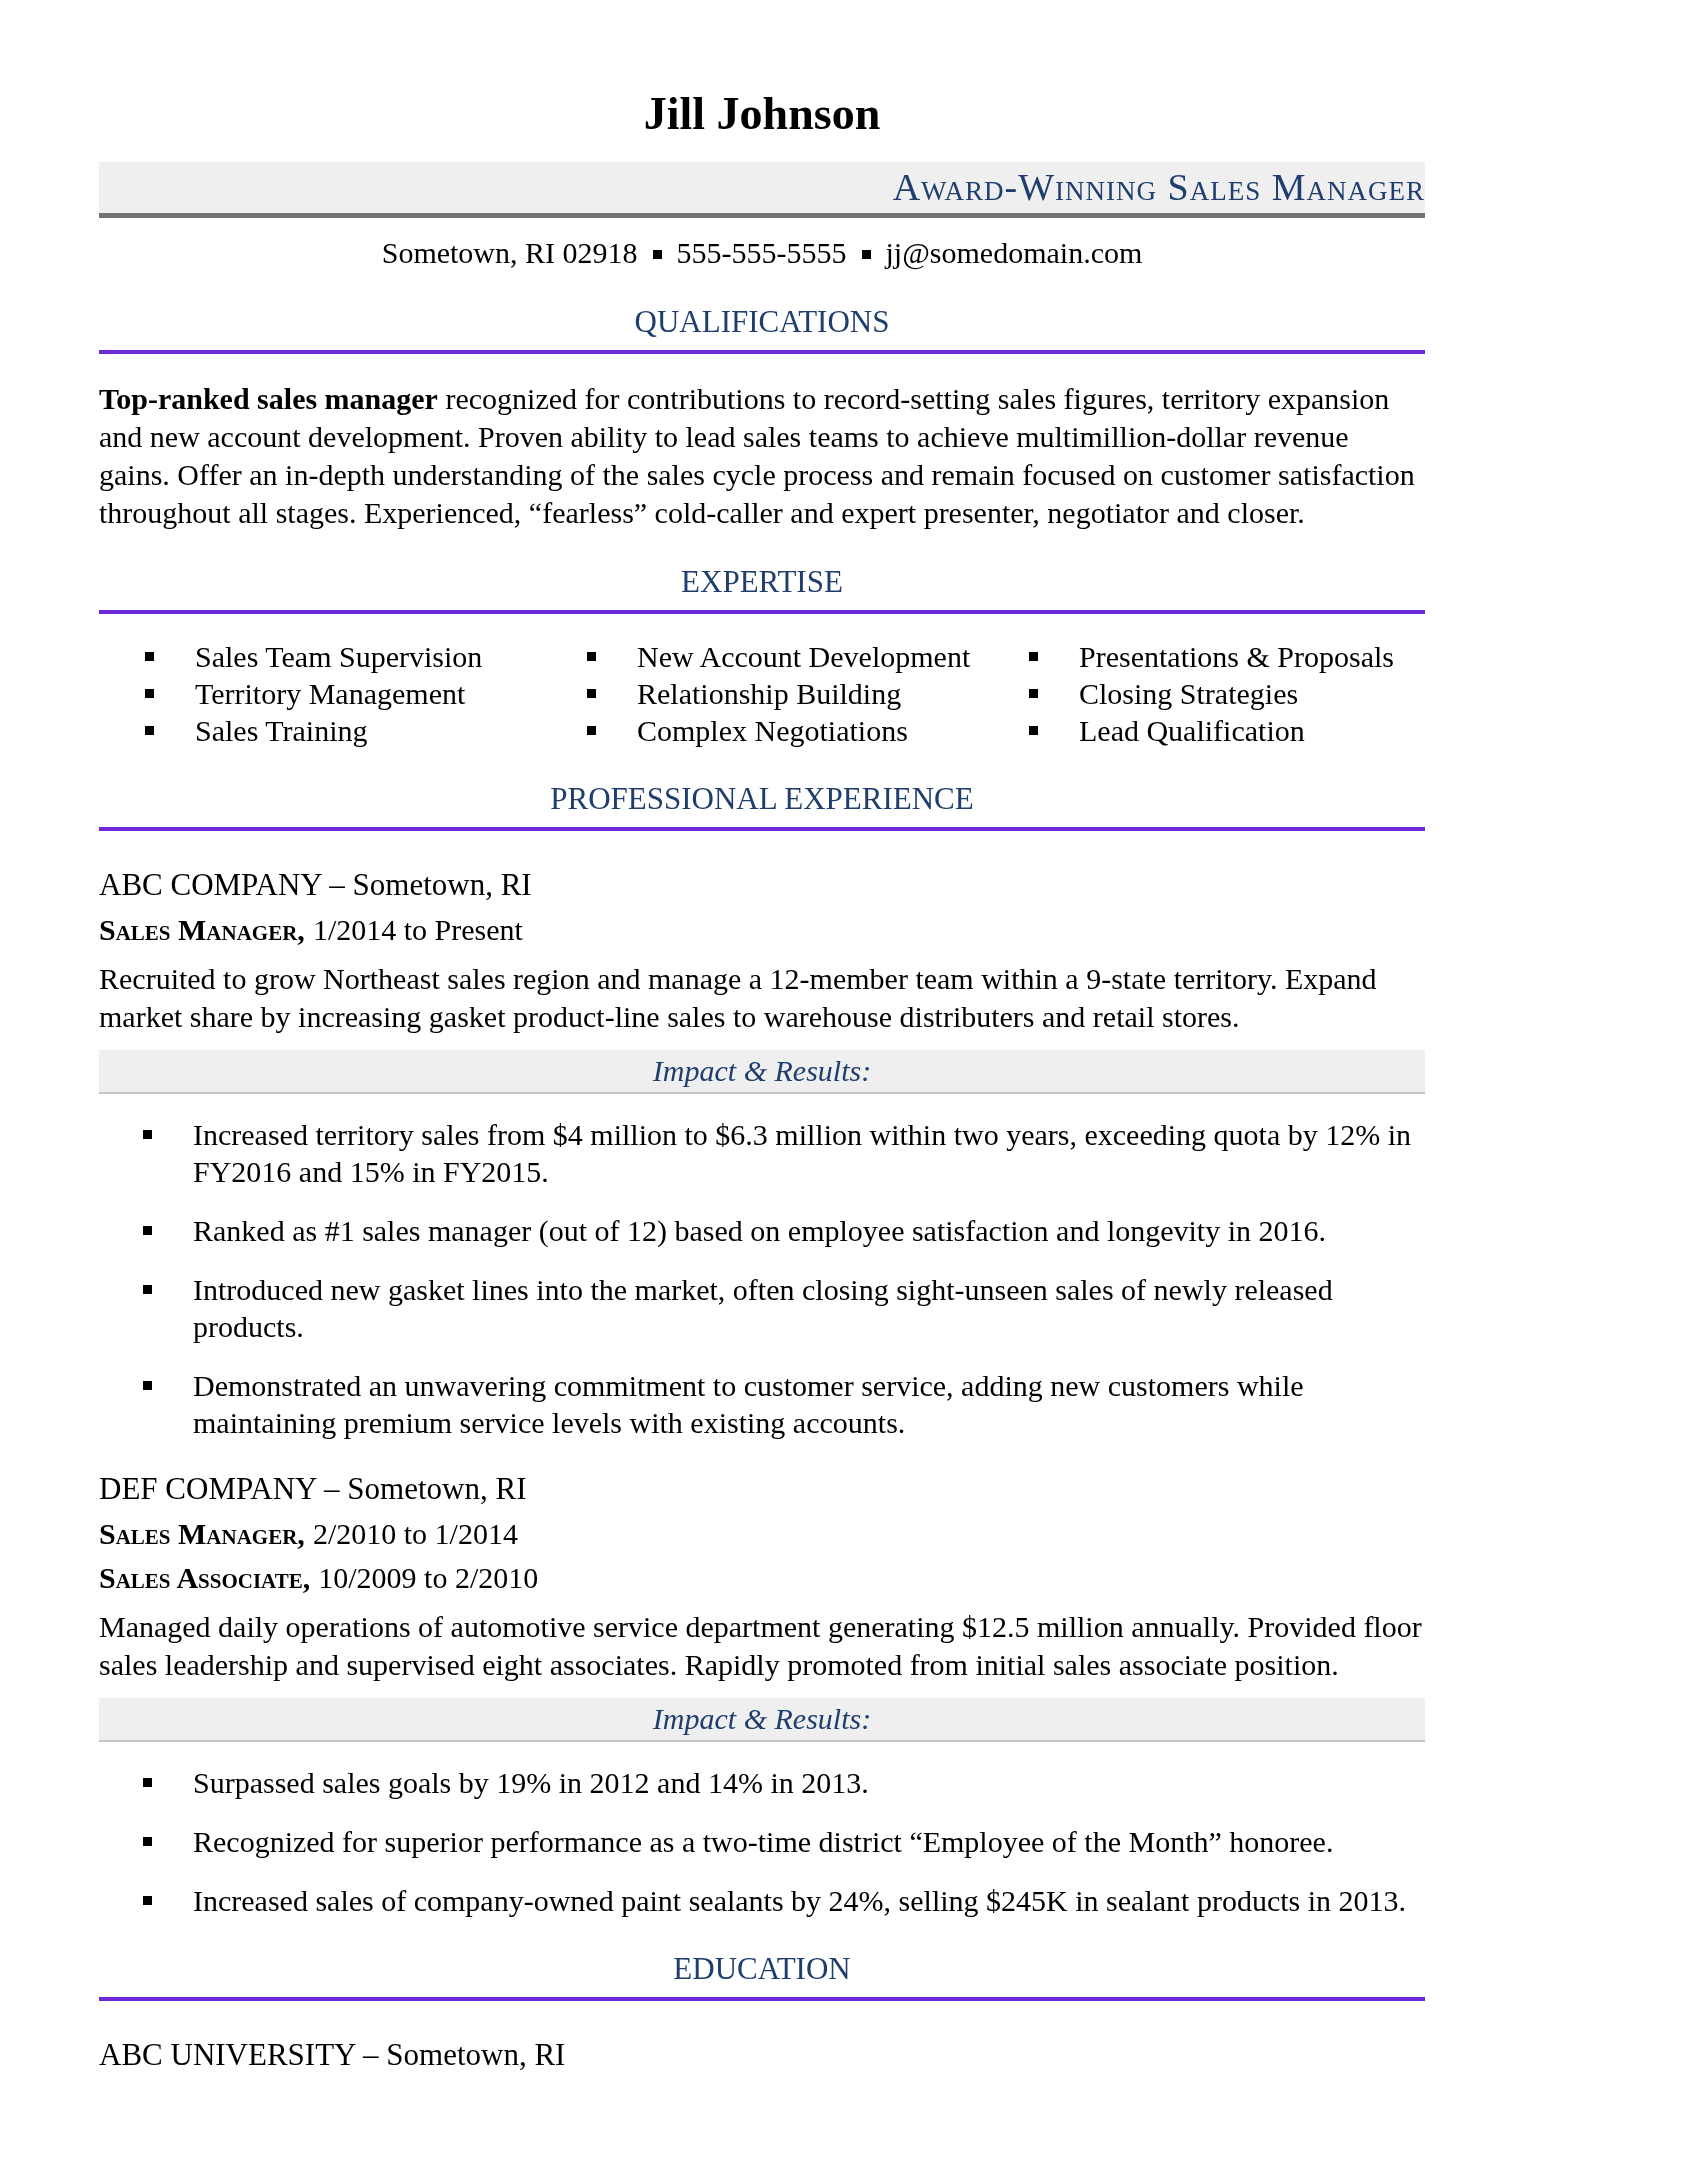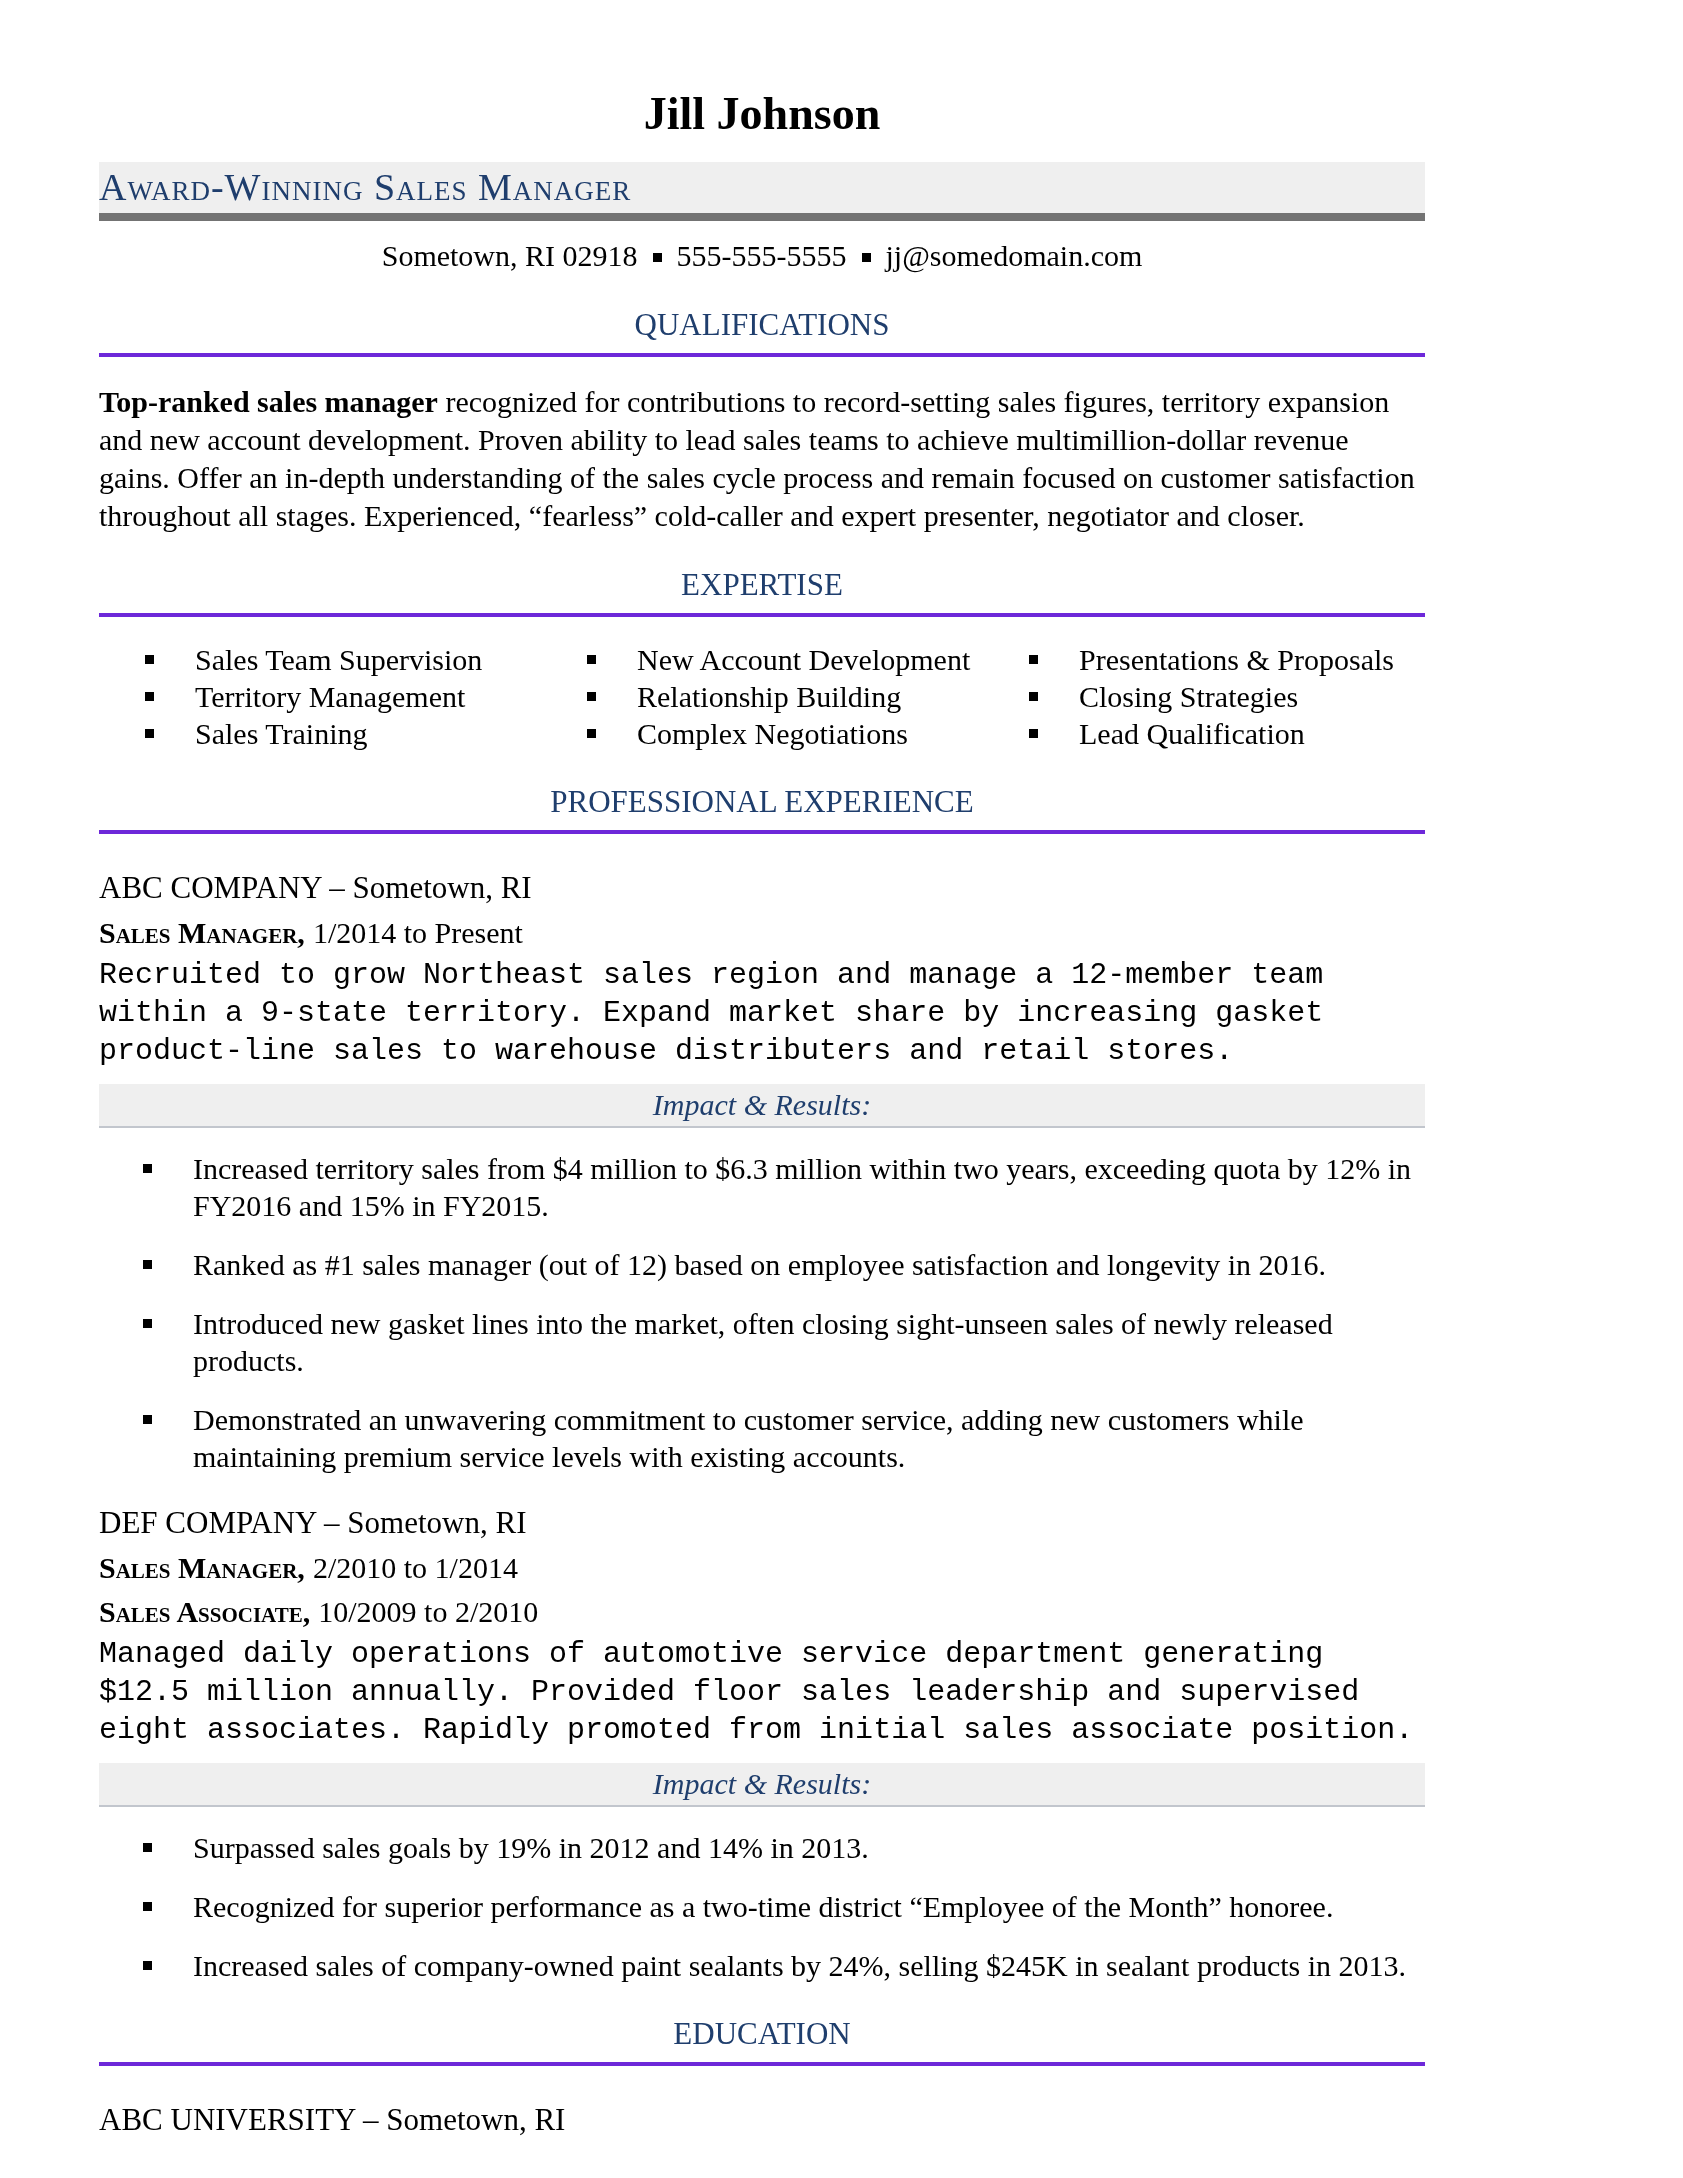--- a/index.html
+++ b/index.html
@@ -8,21 +8,21 @@
     font-family:"Liberation Serif","DejaVu Serif",serif;
     color:#000;
     -webkit-font-smoothing:antialiased;
   }
   .page{box-sizing:border-box;width:1518px;height:2178px;padding:85px 93px 0 99px;overflow:hidden;}
 
   
   .name{font-size:46px;font-weight:bold;text-align:center;line-height:57px;}
   .headline-banner{
     margin-top:20px;background:#EFEFEF;height:51px;line-height:51px;
-    text-align:left;border-bottom:8px solid #737373;
+    text-align:right;border-bottom:5px solid #737373;
   }
   .headline-banner .headline{
     font-variant:small-caps;font-variant-caps:small-caps;
     color:#1F3E6D;font-size:38px;letter-spacing:1px;
   }
   .contact{margin-top:16px;text-align:center;font-size:30px;line-height:38px;}
   .csq{display:inline-block;width:9px;height:9px;background:#000;margin:0 15px;vertical-align:4px;}
 
   
   .sec-heading{
@@ -41,21 +41,21 @@
   .sq{flex:0 0 auto;width:9px;height:9px;background:#000;}
   .exp-item .sq{margin:14px 0 0 46px;}
   .exp-item .itxt{margin-left:41px;}
 
   
   .company{margin-top:34px;font-size:31px;line-height:40px;}
   .job2 .company{margin-top:28px;}
   .role{margin-top:6px;font-size:30px;line-height:38px;}
   .role-title{font-weight:bold;font-variant:small-caps;font-variant-caps:small-caps;}
   .role-dates{margin-left:8px;}
-  .summary{margin-top:4px;font-size:30px;line-height:38px;font-family:Liberation Mono, monospace;}
+  .summary{margin-top:11px;font-size:30px;line-height:38px;}
   .impact-banner{
     margin-top:14px;background:#EFEFEF;height:42px;line-height:42px;
     text-align:center;border-bottom:2px solid #C2C6CD;
   }
   .impact-banner .impact-label{color:#1F3E6D;font-size:30px;font-style:italic;}
   .bullet{display:flex;margin-top:22px;font-size:30px;line-height:37px;}
   .bullet .sq{margin:14px 0 0 44px;}
   .bullet .btxt{margin-left:41px;margin-right:4px;}
 
   .school{margin-top:34px;font-size:31px;line-height:40px;}

